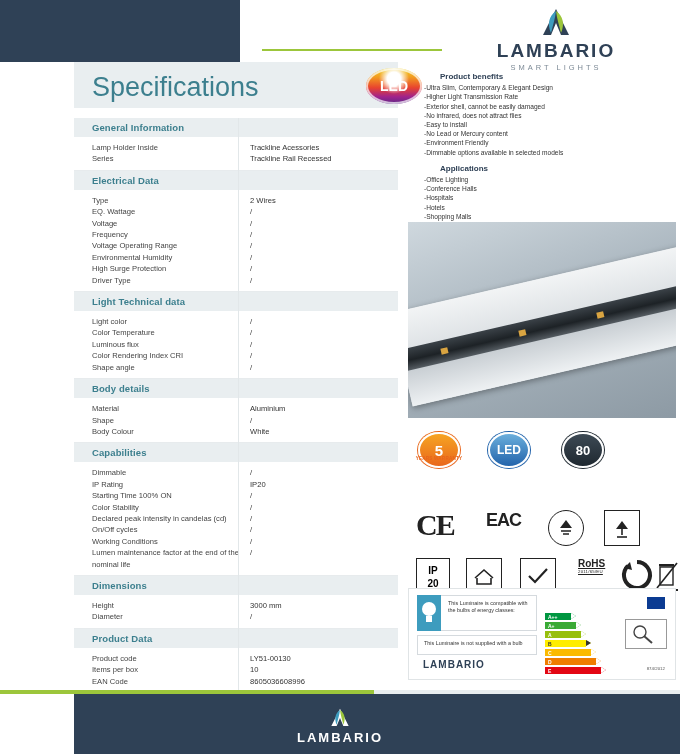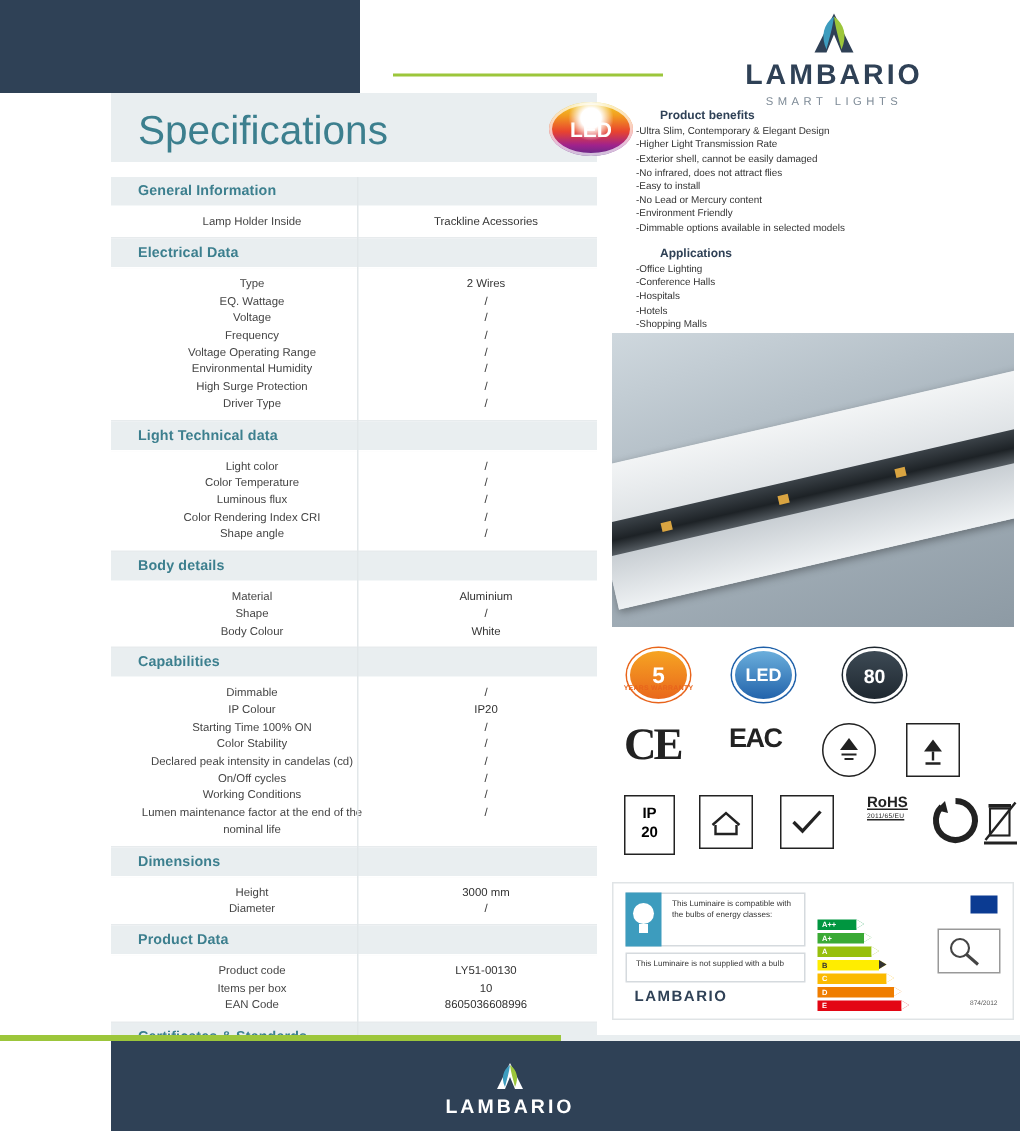--- a/index.html
+++ b/index.html
@@ -61,21 +61,21 @@
 
   
   .spec {
     position:absolute; left:74px; top:118px; width:324px;
   }
   .sec-head {
     background:#e9eef0; color:#3c7f8e; font-size:9.5px; font-weight:bold;
     padding:4px 0 4px 18px; letter-spacing:.1px;
     border-bottom:1px solid #ffffff;
   }
-  .rows { background:#ffffff;text-align:center; }
+  .rows { background:#ffffff; }
   .row {
     display:flex; font-size:7.6px; color:#444; line-height:11.4px;
     padding:0;
   }
   .row .k { width:170px; padding-left:18px; }
   .row .v { flex:1; padding-left:6px; color:#333; }
   .block { padding:4px 0 5px; border-bottom:1px solid #e7ebed; }
   .vline {
     position:absolute; left:238px; top:118px; width:1px; height:614px;
     background:#e2e7e9;
@@ -123,21 +123,21 @@
   .circ.led { left:80px; background:linear-gradient(180deg,#6fb3df,#1e5fa8); font-size:12px;
     box-shadow: inset 0 0 0 2px #fff, 0 0 0 1px #1e5fa8; }
   .circ.eighty { left:154px; background:linear-gradient(180deg,#3f4c57,#1d262e); font-size:13px;
     box-shadow: inset 0 0 0 2px #fff, 0 0 0 1px #1d262e; }
   .warranty-cap {
     position:absolute; left:0; top:24px; width:62px; text-align:center;
     font-size:4.6px; color:#e8641c; font-weight:bold; letter-spacing:.2px;
   }
 
   
-  .certs { position:absolute; left:408px; top:478px; width:268px; height:104px; }
+  .certs { position:absolute; left:408px; top:506px; width:268px; height:104px; }
   .ce { position:absolute; left:8px; top:2px; font-size:30px; font-weight:bold; color:#222; letter-spacing:-2px; font-family:"Liberation Serif", serif;}
   .eac { position:absolute; left:78px; top:4px; font-size:18px; font-weight:bold; color:#222; letter-spacing:-1px;}
   .mark-box {
     position:absolute; width:36px; height:36px; border:1.5px solid #222;
     display:flex; align-items:center; justify-content:center;
   }
   .mark-circ { position:absolute; width:36px; height:36px; border:1.5px solid #222; border-radius:50%;
     display:flex; align-items:center; justify-content:center; }
   .ip20 {
     position:absolute; left:8px; top:52px; width:34px; height:40px; border:1.5px solid #222;
@@ -208,20 +208,24 @@
   <div class="title-text">Specifications</div>
   <div class="led-badge">LED</div>
 
   <div class="spec" id="spec-table">
       <div class="sec-head">General Information</div>
       <div class="rows block">
         <div class="row">
           <div class="k">Lamp Holder Inside</div>
           <div class="v">Trackline Acessories</div>
         </div>
+        <div class="row">
+          <div class="k">Series</div>
+          <div class="v">Trackline Rail  Recessed</div>
+        </div>
       </div>
       <div class="sec-head">Electrical Data</div>
       <div class="rows block">
         <div class="row">
           <div class="k">Type</div>
           <div class="v">2 Wires</div>
         </div>
         <div class="row">
           <div class="k">EQ. Wattage</div>
           <div class="v">/</div>
@@ -289,21 +293,21 @@
           <div class="v">White</div>
         </div>
       </div>
       <div class="sec-head">Capabilities</div>
       <div class="rows block">
         <div class="row">
           <div class="k">Dimmable</div>
           <div class="v">/</div>
         </div>
         <div class="row">
-          <div class="k">IP Colour</div>
+          <div class="k">IP Rating</div>
           <div class="v">IP20</div>
         </div>
         <div class="row">
           <div class="k">Starting Time 100% ON</div>
           <div class="v">/</div>
         </div>
         <div class="row">
           <div class="k">Color Stability</div>
           <div class="v">/</div>
         </div>

